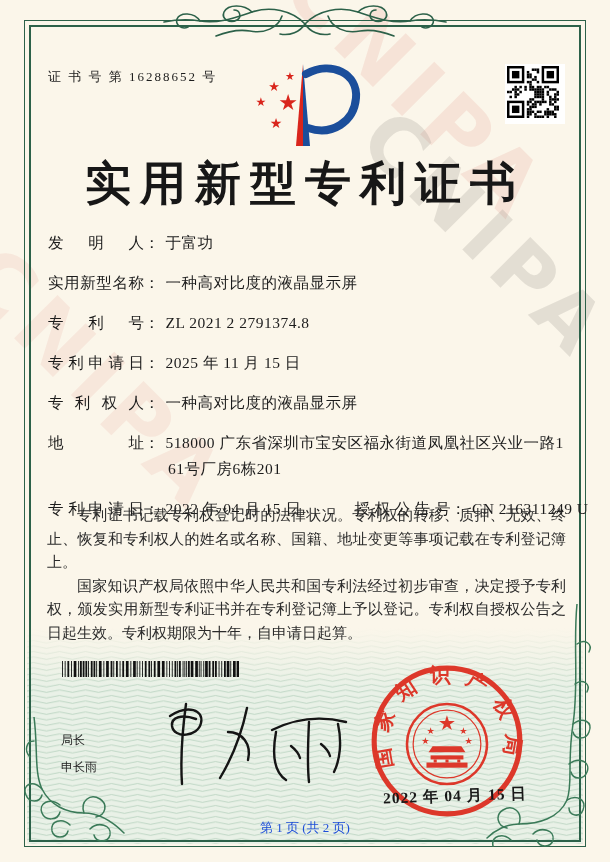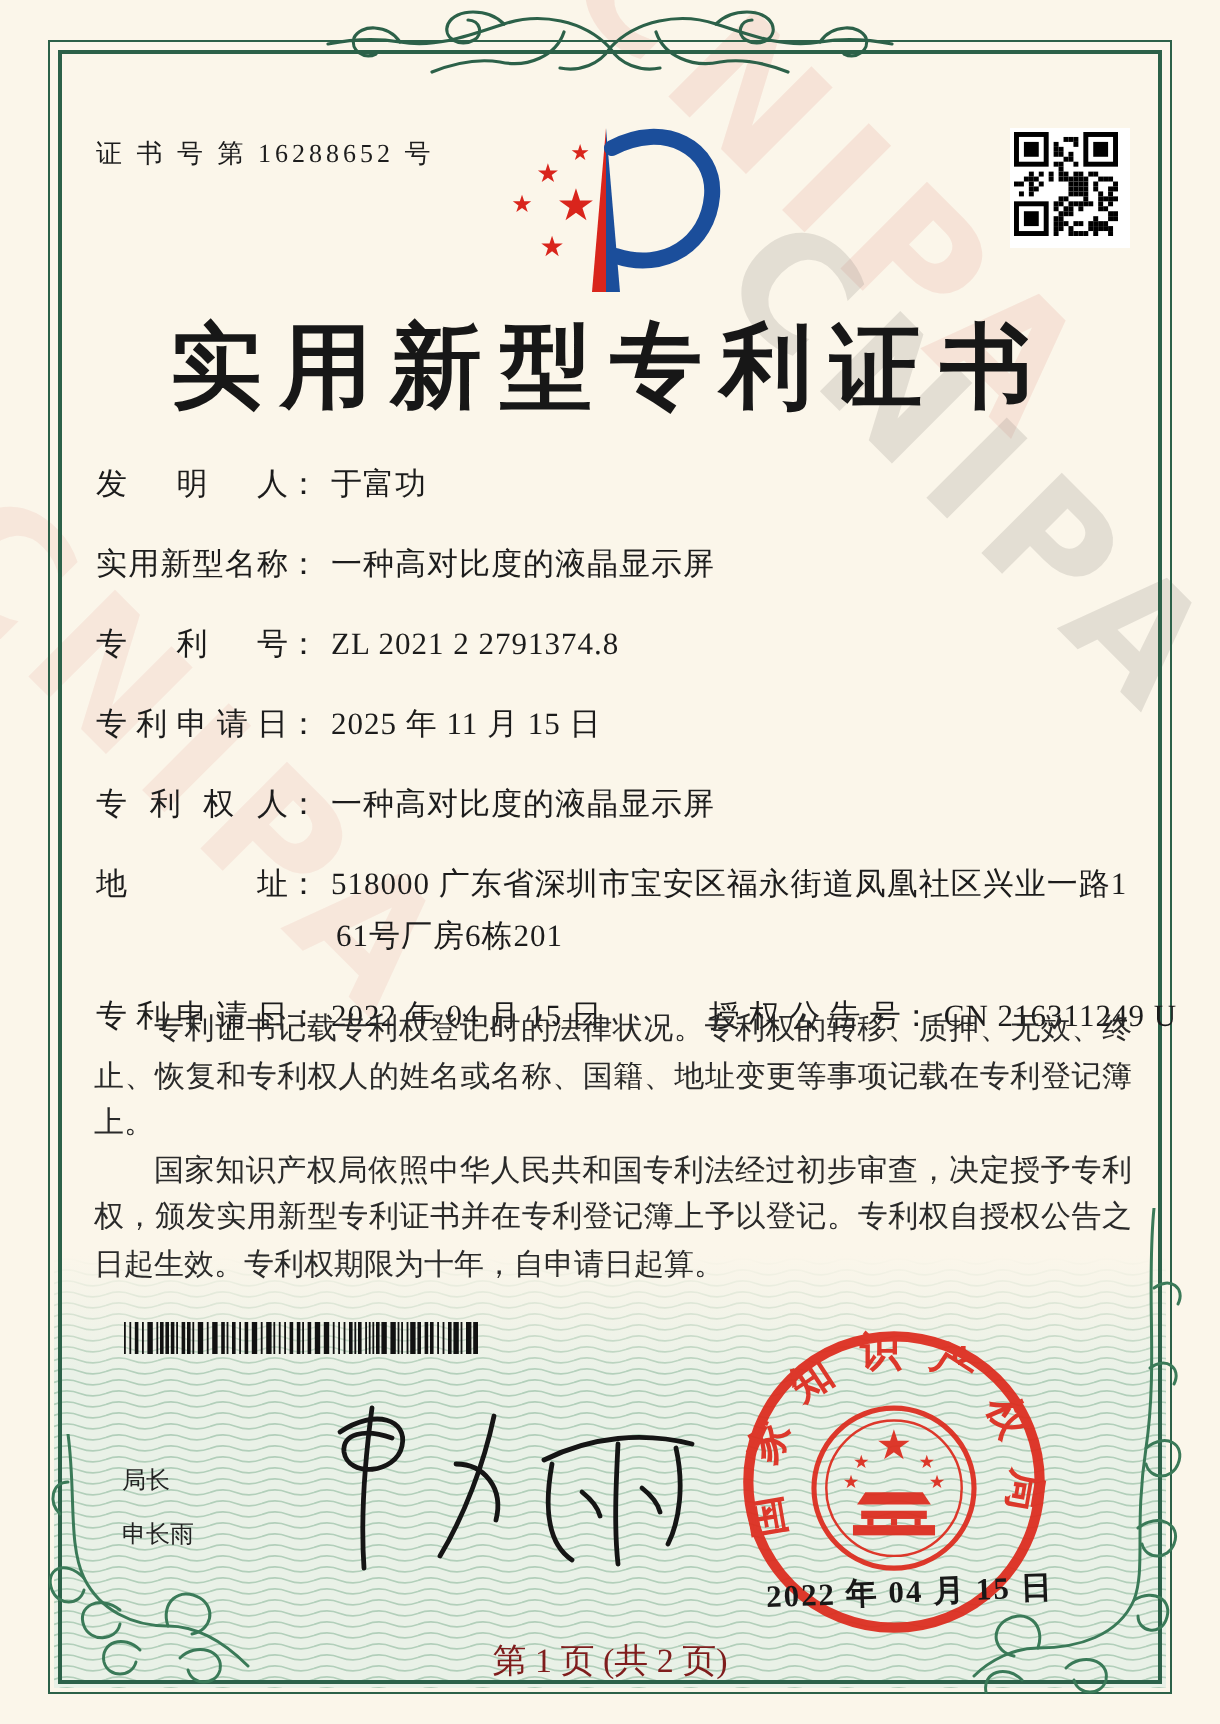--- a/index.html
+++ b/index.html
@@ -43,21 +43,21 @@
   
   .paras{position:absolute;left:47px;right:44px;top:504px;font-size:15px;line-height:23.5px;color:#2a2a2a;text-align:justify;}
   .paras p{margin:0;text-indent:2em;}
 
   
   .barcode{position:absolute;left:62px;top:661px;width:177px;height:16px;}
   .officials{position:absolute;left:61px;top:727px;font-size:12px;color:#222;line-height:27px;}
   .signature{position:absolute;left:146px;top:690px;}
   .seal{position:absolute;left:368px;top:662px;width:158px;height:158px;}
   .seal-date{position:absolute;left:383px;top:786px;font-size:15.5px;font-weight:bold;color:#181818;letter-spacing:1px;transform:rotate(-2deg);}
-  .footer{position:absolute;left:0;right:0;top:819px;text-align:center;font-size:17px;color:#7f1d1d;}
+  .footer{position:absolute;left:0;right:0;top:819px;text-align:center;font-size:13px;color:#1d4ed8;}
 </style>
 </head>
 <body>
 
 <div class="certificate">
 
   <div class="band">
     <svg xmlns="http://www.w3.org/2000/svg">
       <defs>
         <pattern id="wave" width="26" height="5.5" patternUnits="userSpaceOnUse">

